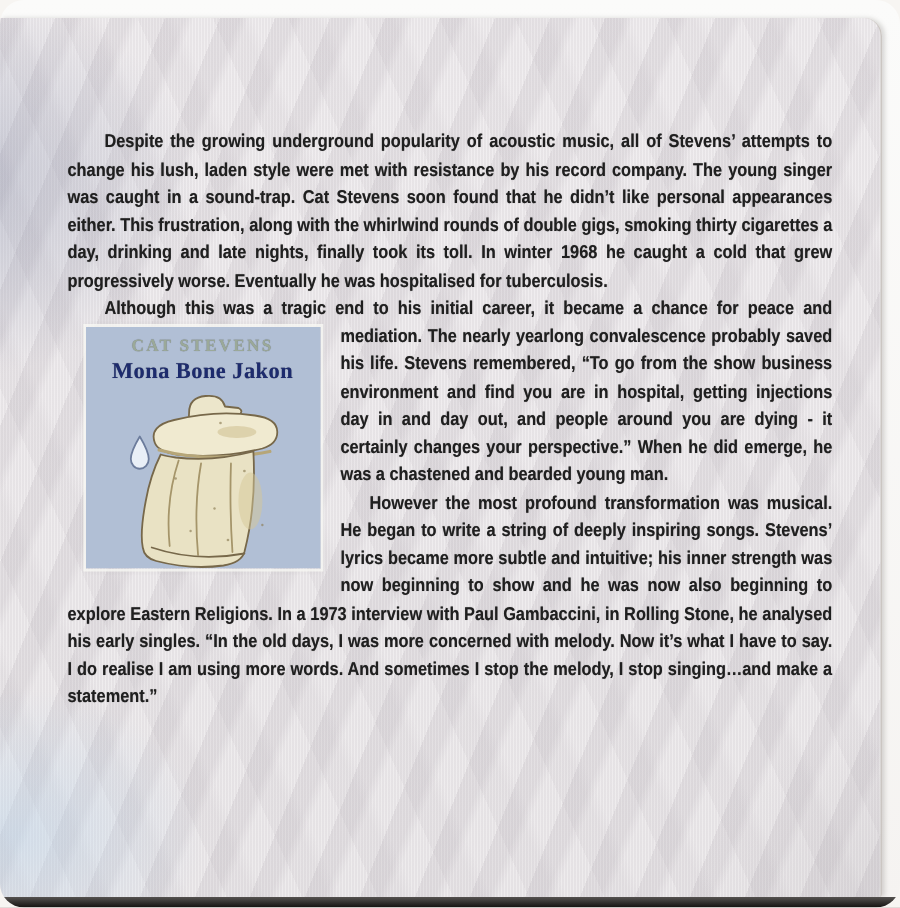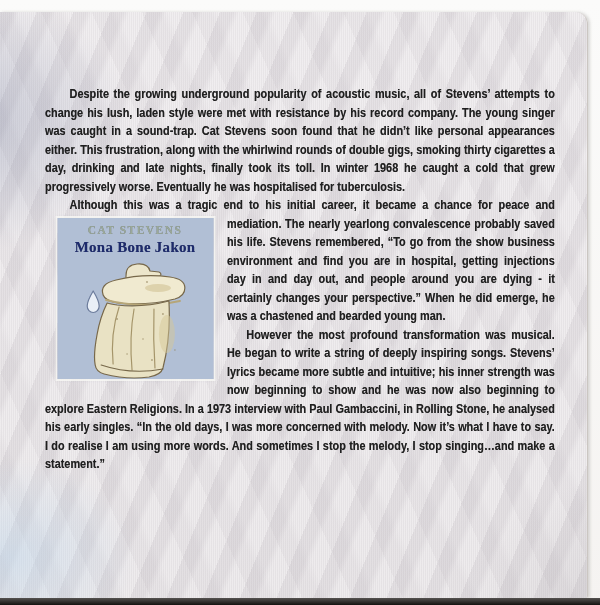--- a/index.html
+++ b/index.html
@@ -4,20 +4,21 @@
 <style>
   html,body{margin:0;padding:0;}
   body{
     width:600px;height:605px;
     font-family:"Liberation Sans","DejaVu Sans",sans-serif;
     background:#f7f5f2;
   }
   .stage{
     position:relative;width:600px;height:605px;overflow:hidden;
     background:linear-gradient(#fbfbfa,#f5f3f1);
+    border-radius:16px;
   }
   
   .scan-page{
     position:absolute;top:12px;left:0;width:587px;height:586px;
     border-radius:0 12px 2px 0;
     border-right:1px solid #cbc6c2;
     background:
       radial-gradient(ellipse 260px 190px at -50px 110px, rgba(125,135,165,0.40), rgba(125,135,165,0) 70%),
       radial-gradient(ellipse 180px 140px at 10px 545px, rgba(185,212,235,0.45), rgba(185,212,235,0) 70%),
       radial-gradient(ellipse 220px 160px at 620px 580px, rgba(150,145,150,0.18), rgba(150,145,150,0) 70%),

